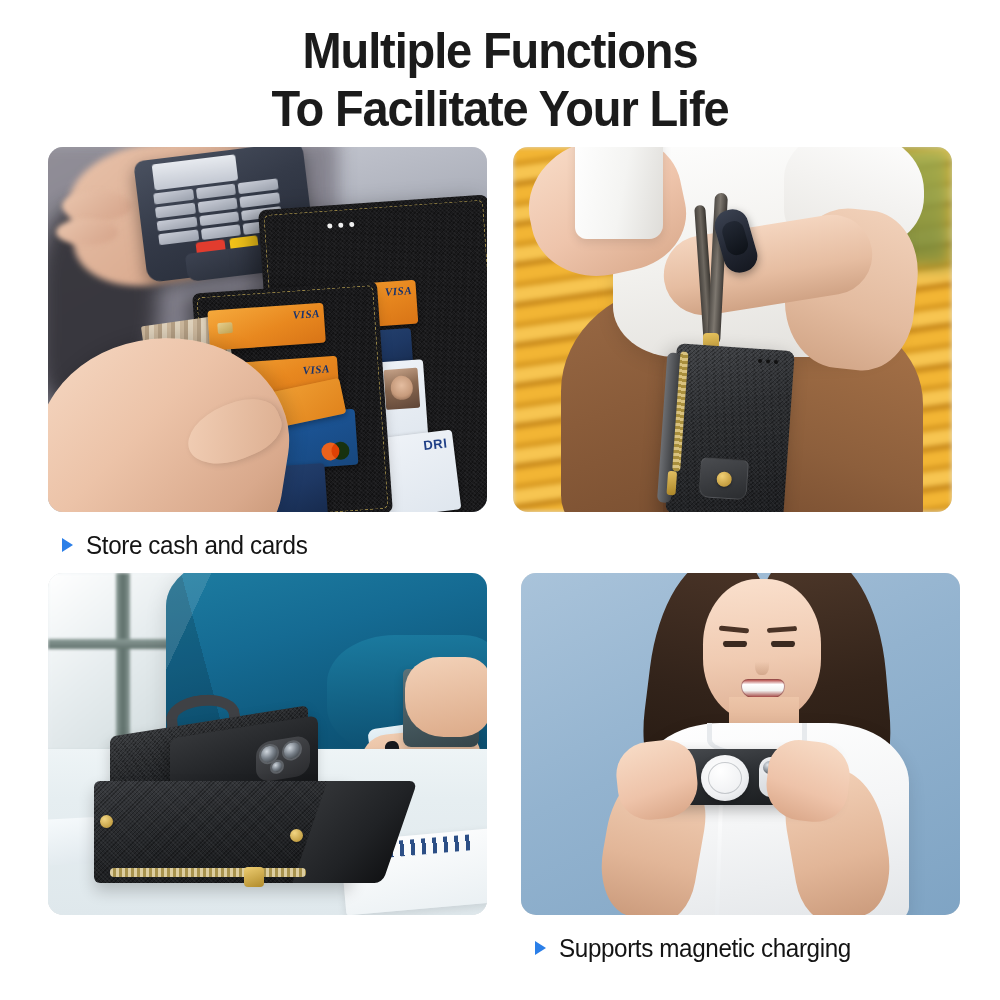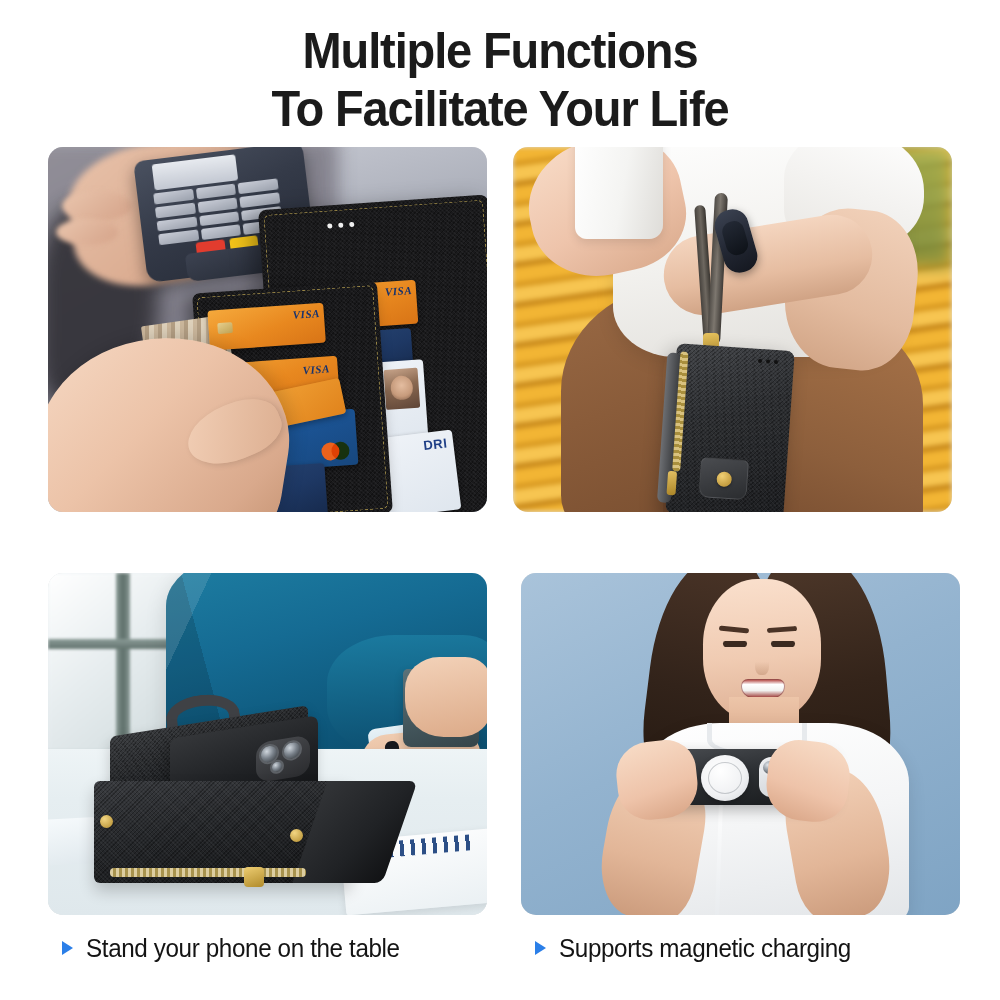--- a/index.html
+++ b/index.html
@@ -766,20 +766,24 @@
             </span>
         </div>
         <div class="card card-navy" style="left:-30px;top:178px;width:150px;height:54px;"></div>
       </div>
 
       <div class="p1-grabcard"></div>
       <div class="p1-hand-bottom"></div>
       <div class="p1-thumb"></div>
     </div>
 
+    <div class="caption">
+      <span class="bullet"></span>
+      <span class="caption-text">Store cash and cards</span>
+    </div>
   </div>
 
   <div class="cell cell-tr">
     <div class="photo">
       <div class="p2-bg-blur">
         <div class="p2-bg"></div>
         <div class="p2-green"></div>
       </div>
       <div class="p2-skirt"></div>
       <div class="p2-skirt2"></div>
@@ -849,24 +853,20 @@
       <div class="p3-case-body">
         <div class="p1-leather"></div>
         <div class="p3-case-fold"></div>
         <div class="p3-zipper"></div>
         <div class="p3-zip-pull"></div>
         <div class="p3-rivet" style="left:6px;top:34px;"></div>
         <div class="p3-rivet" style="left:196px;top:48px;"></div>
       </div>
     </div>
 
-    <div class="caption">
-      <span class="bullet"></span>
-      <span class="caption-text">Stand your phone on the table</span>
-    </div>
   </div>
 
   <div class="cell cell-br">
     <div class="photo photo-b">
       <div class="p4-bg"></div>
       <div class="p4-hair-l"></div>
       <div class="p4-hair-r"></div>
       <div class="p4-face">
         <span class="p4-brow l"></span>
         <span class="p4-brow r"></span>

